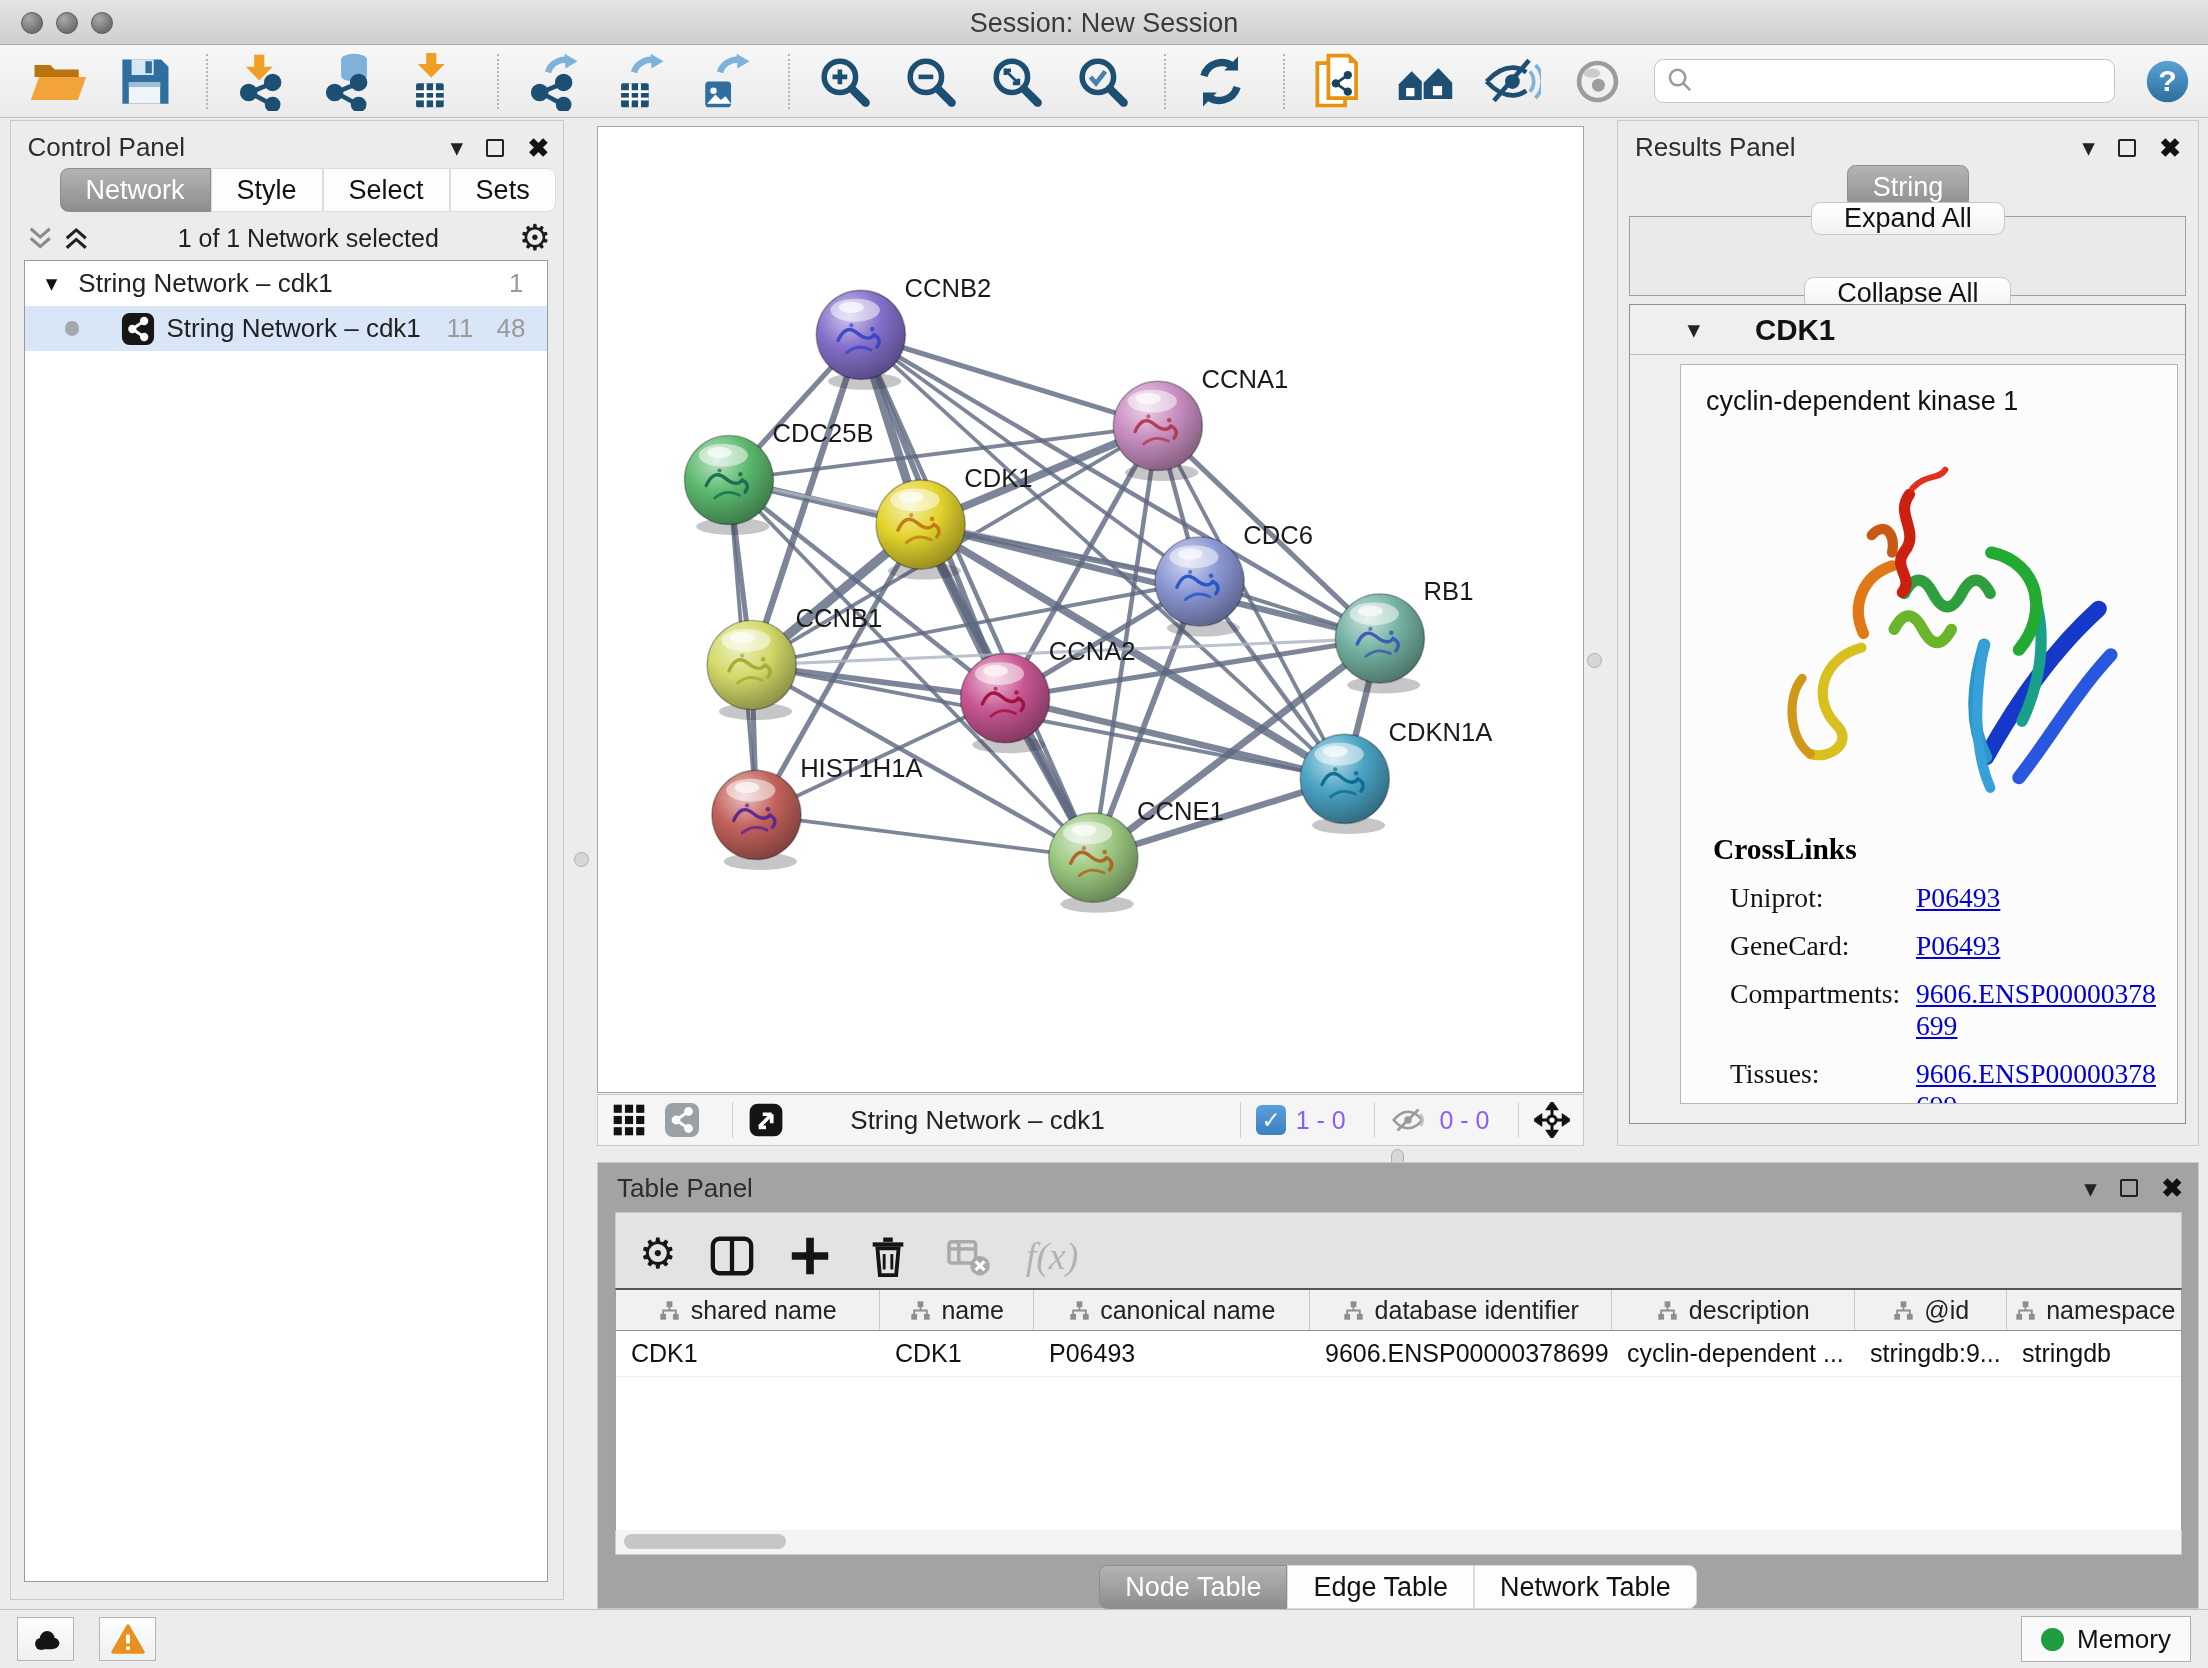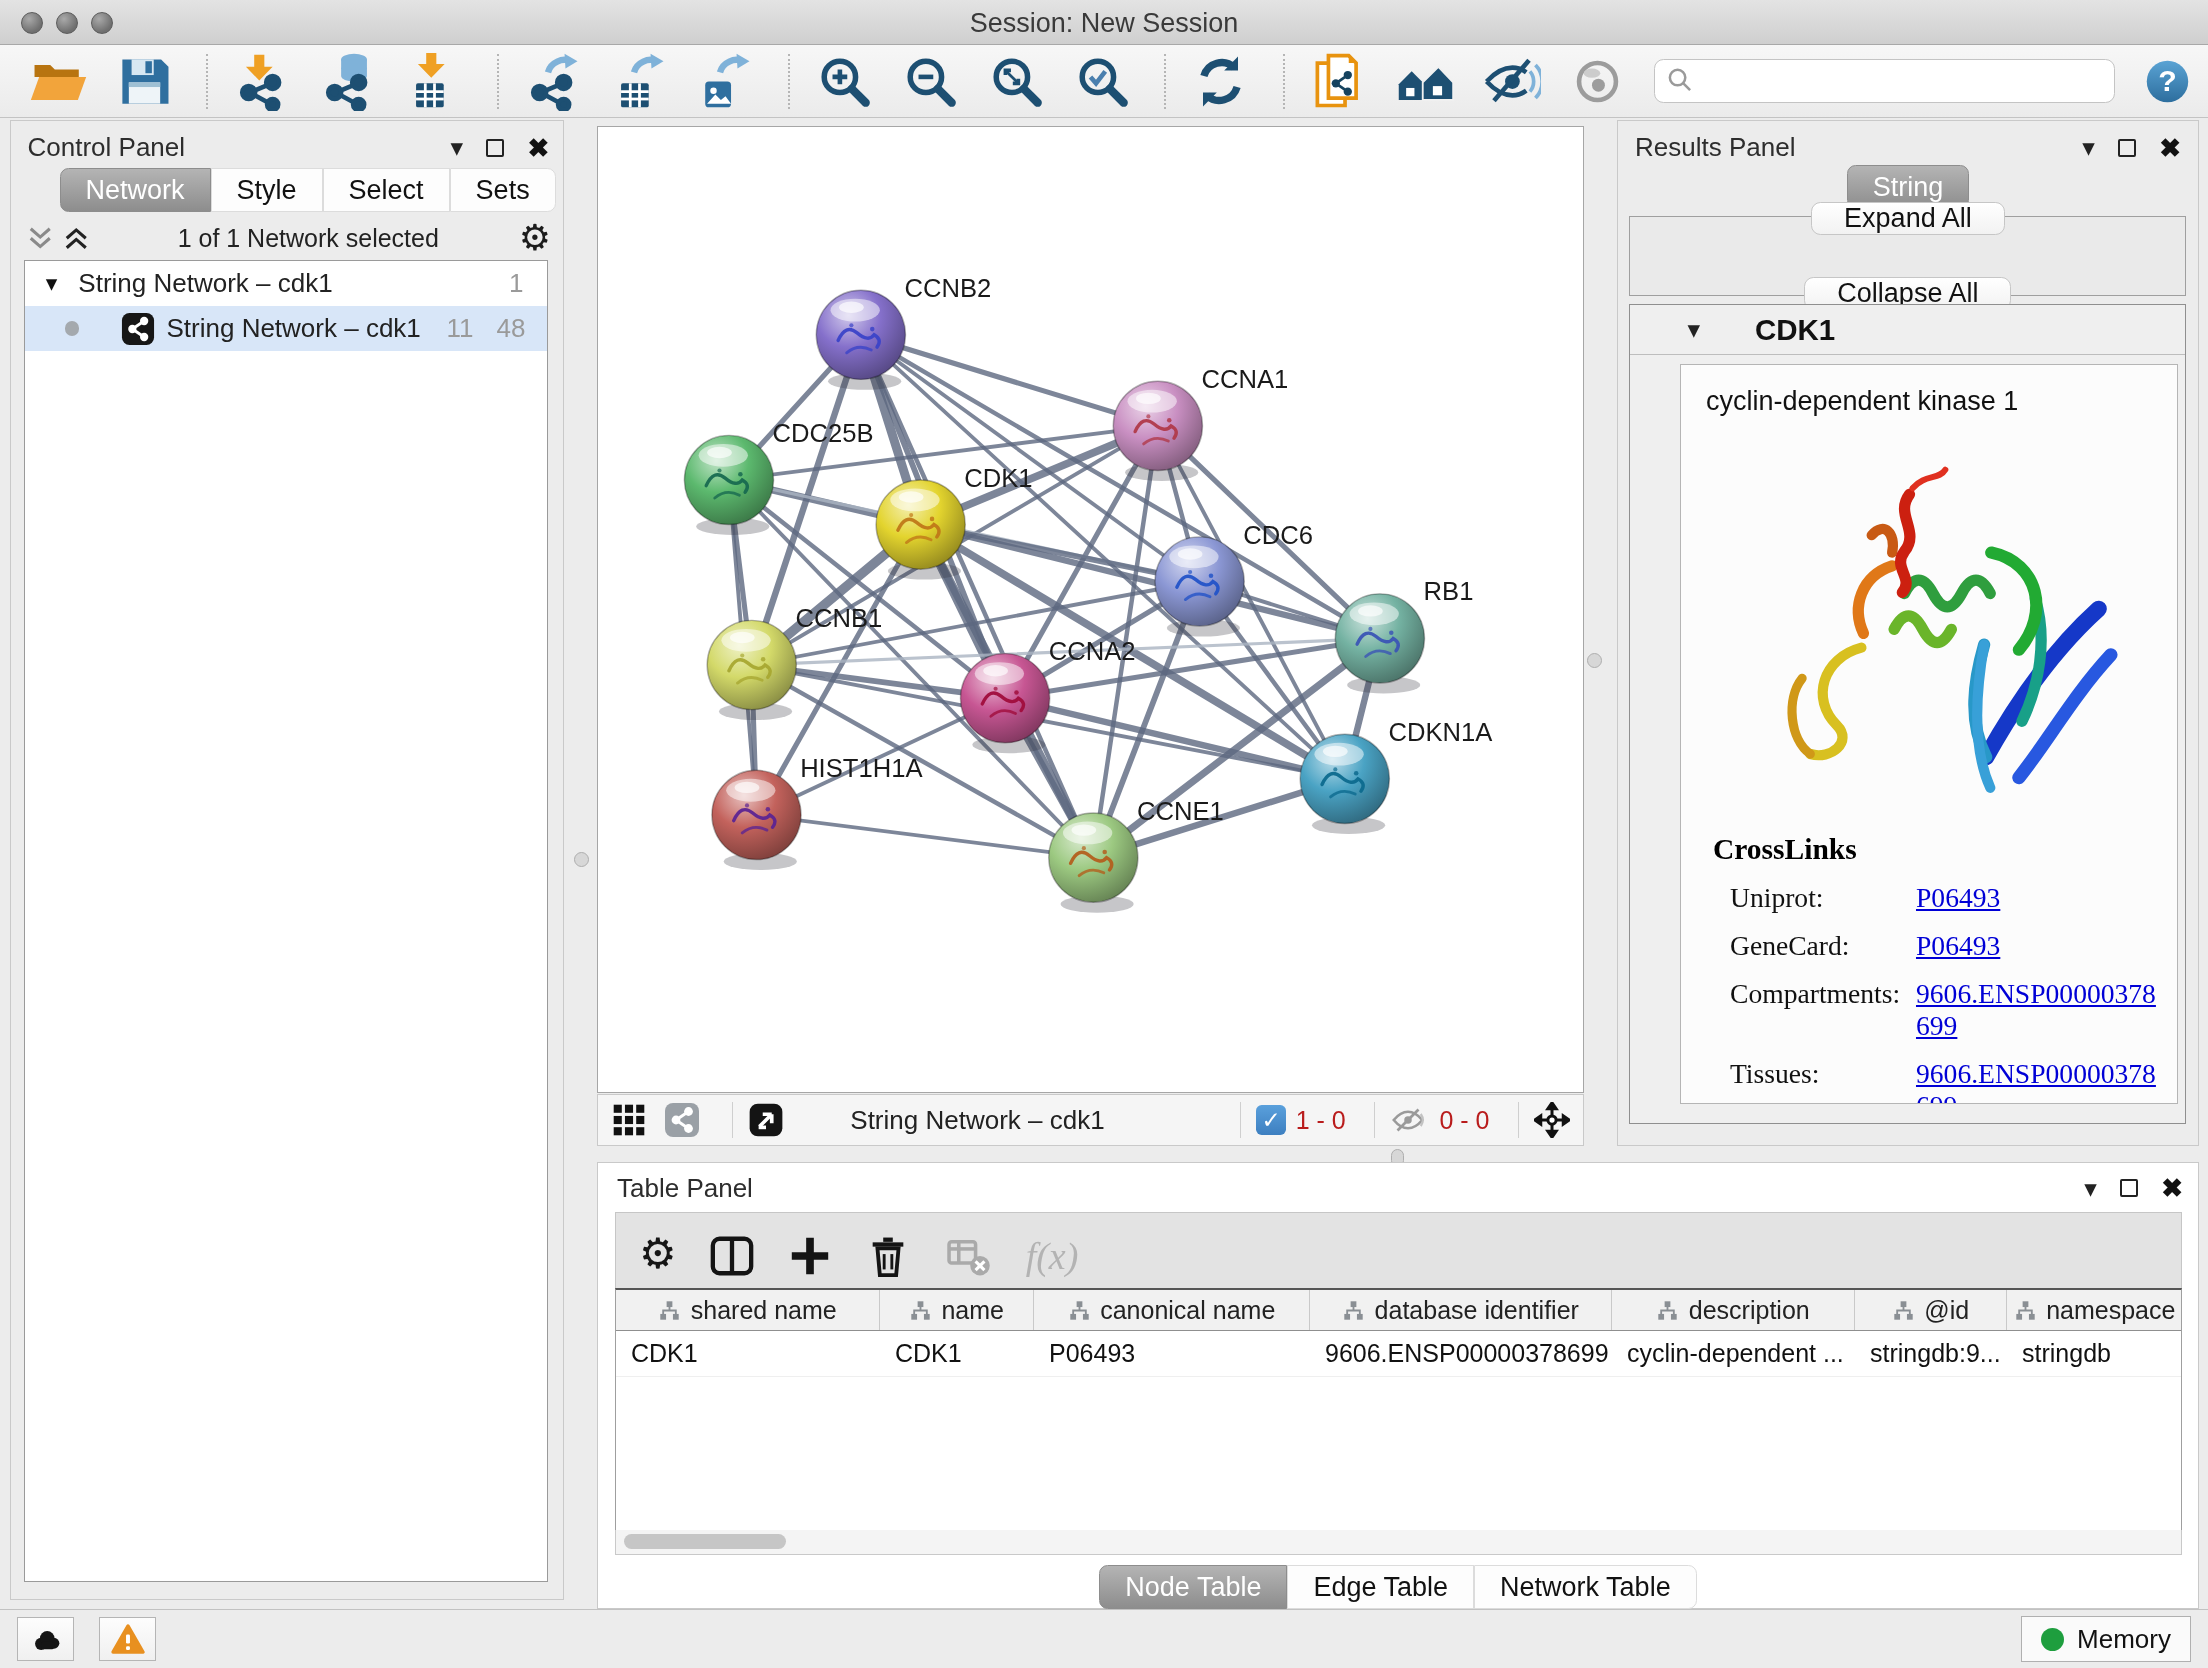--- a/index.html
+++ b/index.html
@@ -71,21 +71,21 @@
   #net-toolbar{position:absolute;left:597px;top:1094px;width:987px;height:52px;
     background:#f5f5f5;border:1px solid #c9c9c9;box-sizing:border-box;
     display:flex;align-items:center;padding:0 13.3px;}
   #net-toolbar .nticon{width:36px;height:36px;margin-right:17px;cursor:pointer;flex:0 0 auto;}
   #net-toolbar .nticon svg{width:100%;height:100%;display:block;}
   .ntsep{height:36px;border-left:1px solid #cfcfcf;margin:0 15px;flex:0 0 auto;}
   #net-title{font-size:26px;color:#222;margin-left:49px;}
   #nt-right{margin-left:auto;display:flex;align-items:center;}
   .cb{width:30px;height:30px;border-radius:5.7px;background:linear-gradient(#5aa0dc,#3d7fc0);
     color:#fff;font-size:23px;display:flex;align-items:center;justify-content:center;cursor:pointer;}
-  .ntcount{font-size:25px;color:#b91c1c;margin:0 13.3px 0 9.5px;}
+  .ntcount{font-size:25px;color:#8b5cf6;margin:0 13.3px 0 9.5px;}
   
   #results-panel{position:absolute;left:1617px;top:120px;width:582px;height:1026px;
     background:#ececec;border:1px solid #c9c9c9;box-sizing:border-box;}
   #rp-header{position:absolute;left:17px;right:17px;top:11.4px;display:flex;align-items:center;}
   #rp-tab{position:absolute;left:0;right:0;top:44px;display:flex;justify-content:center;}
   #rp-box1{position:absolute;left:11.4px;top:95px;width:557px;height:80px;background:#eaeaea;
     border:1.9px solid #9f9f9f;display:flex;align-items:center;justify-content:center;gap:42px;box-sizing:border-box;flex-direction:column;}
   .rp-btn{height:44px;padding:0 32px;background:linear-gradient(#ffffff,#f2f2f2);
     border:1.9px solid #c6c6c6;border-radius:9.5px;font-size:27px;color:#111;
     display:flex;align-items:center;cursor:pointer;}
@@ -98,21 +98,21 @@
     border:1px solid #b5b5b5;overflow:hidden;margin-left:42px;}
   #rp-desc{margin:21px 0 0 25px;font-size:27px;color:#111;}
   #ribbon{position:absolute;left:27px;top:70px;width:495px;height:409px;}
   #crosslinks{position:absolute;left:32px;top:468px;right:19px;font-family:"Liberation Serif","DejaVu Serif",serif;}
   #cl-title{font-size:29.5px;font-weight:bold;color:#000;}
   .cl-row{display:flex;margin-top:16px;font-size:27.6px;}
   .cl-label{width:186px;color:#111;margin-left:17px;flex:0 0 auto;}
   .cl-link{color:#0000d6;text-decoration:underline;cursor:pointer;word-break:break-all;}
   
   #table-panel{position:absolute;left:597px;top:1162px;width:1602px;height:447px;
-    background:#ffffff;border:1px solid #c9c9c9;box-sizing:border-box;}
+    background:#a3a3a3;border:1px solid #c9c9c9;box-sizing:border-box;}
   #tp-header{position:absolute;left:19px;right:15px;top:9.5px;display:flex;align-items:center;}
   #tp-toolbar{position:absolute;left:17px;top:49px;width:1567px;height:88px;background:#e3e3e3;
     border:1px solid #c6c6c6;display:flex;align-items:center;padding-left:23px;box-sizing:border-box;}
   .tpicon{width:46px;height:46px;margin-right:32px;cursor:pointer;}
   .tpicon svg{width:100%;height:100%;}
   .tpicon.gear-big{font-size:42px;color:#161616;width:auto;line-height:1;}
   .fx{font-family:"Liberation Serif",serif;font-style:italic;font-size:38px;color:#b3b3b3;cursor:default;}
   #tp-table{position:absolute;left:17px;top:125px;width:1567px;height:252px;background:#fff;
     border:1px solid #9f9f9f;border-top:2.9px solid #555;box-sizing:border-box;overflow:hidden;}
   #tp-colhead{display:flex;height:40px;background:#f1f1f1;border-bottom:1.9px solid #8f8f8f;}

